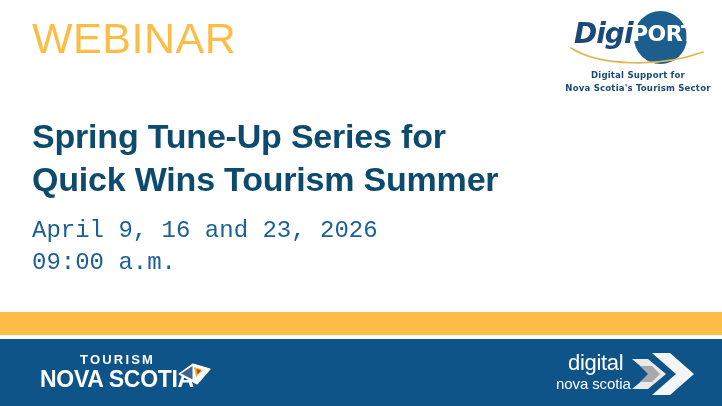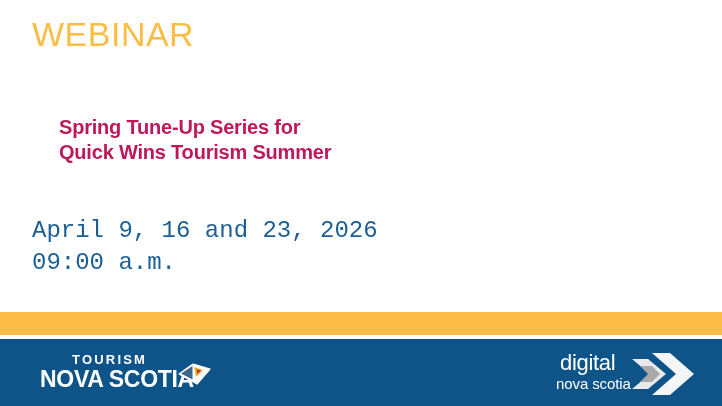--- a/index.html
+++ b/index.html
@@ -15,40 +15,39 @@
     overflow: hidden;
     font-family: "Liberation Sans", sans-serif;
     -webkit-font-smoothing: antialiased;
   }
 
   
   .eyebrow {
     position: absolute;
     left: 32px;
     top: 16px;
-    font-size: 34px;
+    font-size: 43px;
     line-height: 1.06;
     font-weight: 400;
     letter-spacing: 0.5px;
     color: #fbbd46;
     white-space: nowrap;
   }
 
   
   .headline {
     position: absolute;
     left: 32px;
     top: 115px;
     width: 500px;
-    font-size: 20px;
+    font-size: 34px;
     line-height: 1.26;
     font-weight: 700;
     letter-spacing: -0.2px;
-    color: #be185d;
-    margin-left: 27px;
+    color: #0c4a6e;
   }
   .headline .hl-line { display: block; white-space: nowrap; }
 
   
   .datetime {
     position: absolute;
     left: 32px;
     top: 215px;
     font-size: 24px;
     line-height: 1.33;
@@ -153,21 +152,21 @@
   
   .tns {
     position: absolute;
     left: 40px;
     top: 353px;
     width: 185px;
     height: 42px;
   }
   .tns-top {
     position: absolute;
-    left: 32px;
+    left: 40px;
     top: 0;
     font-size: 13px;
     line-height: 1;
     font-weight: 700;
     letter-spacing: 2.2px;
     color: #ffffff;
   }
   .tns-bottom {
     position: absolute;
     left: 0;
@@ -189,21 +188,21 @@
   
   .dns {
     position: absolute;
     left: 556px;
     top: 352px;
     width: 140px;
     height: 44px;
   }
   .dns-l1 {
     position: absolute;
-    left: 4px;
+    left: 12px;
     top: 0;
     font-size: 22px;
     line-height: 1;
     font-weight: 400;
     letter-spacing: -0.3px;
     color: #ffffff;
   }
   .dns-l2 {
     position: absolute;
     left: 0;
@@ -232,20 +231,34 @@
   <div class="headline">
     <span class="hl-line">Spring Tune-Up Series for</span>
     <span class="hl-line">Quick Wins Tourism Summer</span>
   </div>
 
   <div class="datetime">
     <span class="dt-line">April 9, 16 and 23, 2026</span>
     <span class="dt-line">09:00 a.m.</span>
   </div>
 
+  <div class="digiport">
+    <div class="dp-mark">
+      <div class="dp-circle"></div>
+      <div class="dp-digi">Digi</div>
+      <div class="dp-port">PORT</div>
+      <svg class="dp-swoosh" viewBox="0 0 150 26">
+        <path d="M8 6 C 36 24, 96 26, 140 10" fill="none" stroke="#e0b651" stroke-width="1.7" stroke-linecap="round"></path>
+      </svg>
+    </div>
+    <div class="dp-tag">
+      <span>Digital Support for</span>
+      <span>Nova Scotia's Tourism Sector</span>
+    </div>
+  </div>
 
   <div class="band-gold"></div>
   <div class="band-gap"></div>
   <div class="band-blue"></div>
 
   <div class="tns">
     <div class="tns-top">TOURISM</div>
     <div class="tns-bottom">NOVA SCOTIA</div>
     <svg class="tns-flag" viewBox="0 0 34 26">
       <path d="M2 13 L16 3 L33 8 L20 23 Z" fill="#ffffff"></path>

